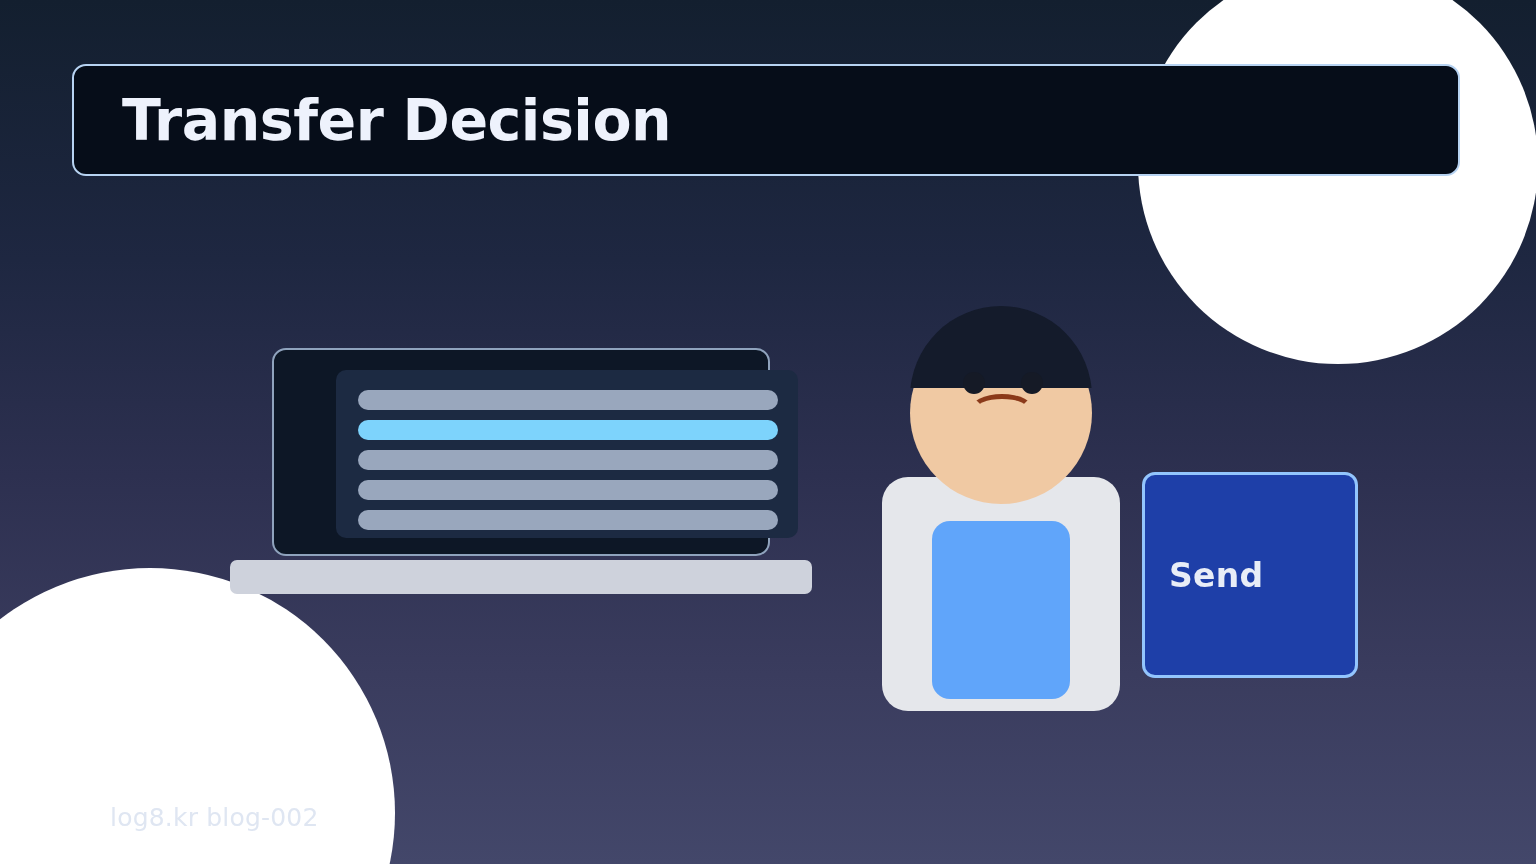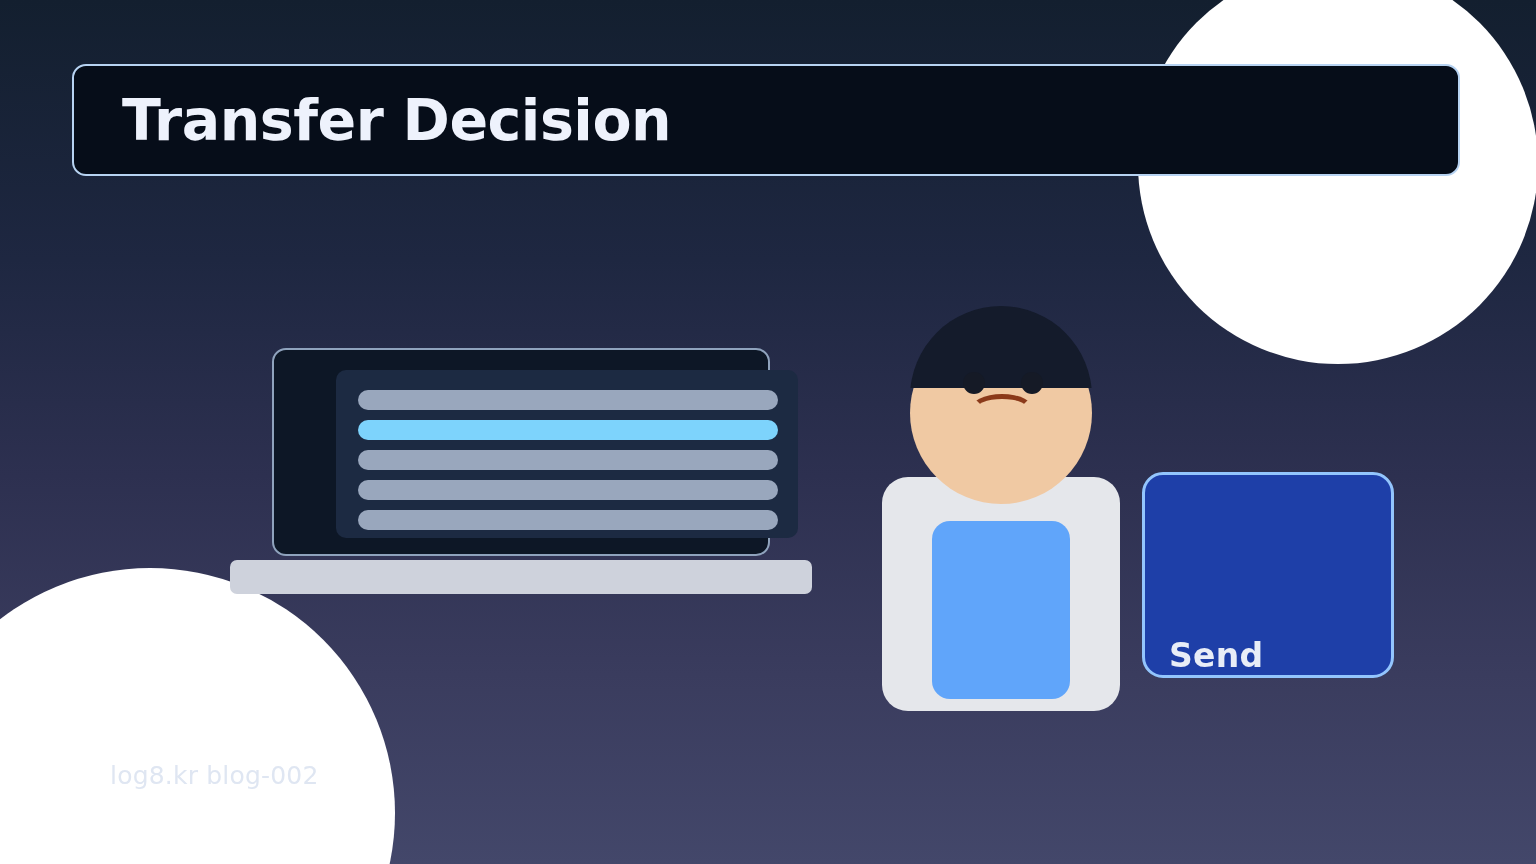--- a/index.html
+++ b/index.html
@@ -176,43 +176,43 @@
     border-radius: 0 0 50% 50%;
     transform: rotate(180deg);
     box-sizing: border-box;
   }
 
   
   #send-button {
     position: absolute;
     left: 1142px;
     top: 472px;
-    width: 252px;
+    width: 216px;
     height: 206px;
     box-sizing: border-box;
     background: #1e3fa8;
     border: 3px solid #93c5fd;
-    border-radius: 21px;
+    border-radius: 13px;
     display: flex;
-    align-items: flex-end;
+    align-items: center;
     cursor: pointer;
   }
   #send-label {
     color: #e8edf7;
     font-size: 33px;
     font-weight: bold;
     margin-left: 24px;
     letter-spacing: 0.3px;
   }
 
   
   #footer-watermark {
     position: absolute;
     left: 110px;
-    top: 761px;
+    top: 803px;
     font-size: 25px;
     color: #dfe6f2;
     letter-spacing: 0.2px;
   }
 </style>
 </head>
 <body>
 
 <div id="stage">
 

